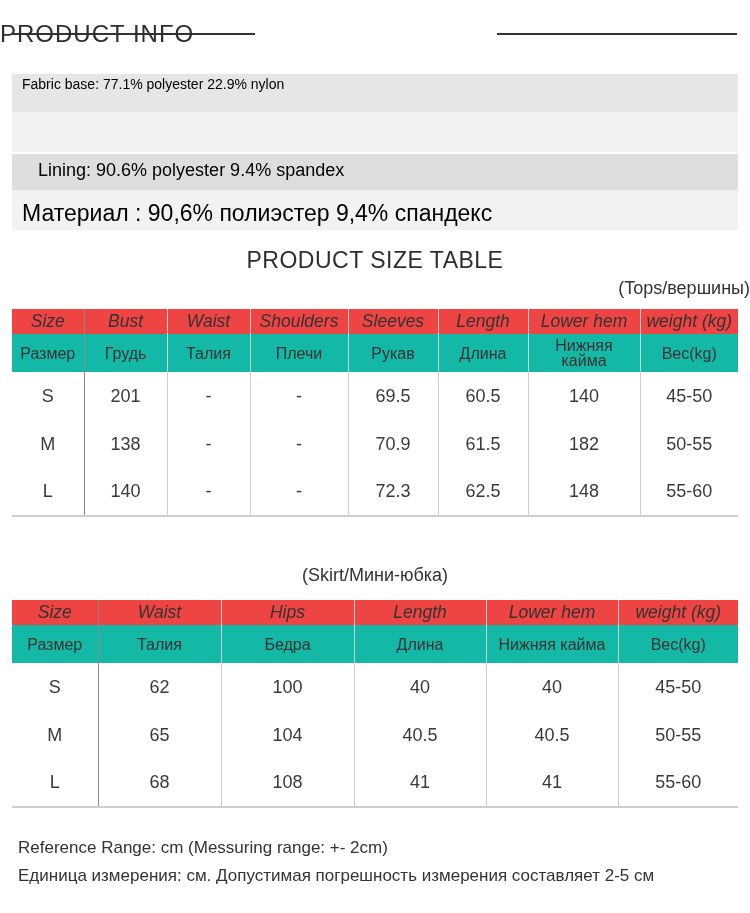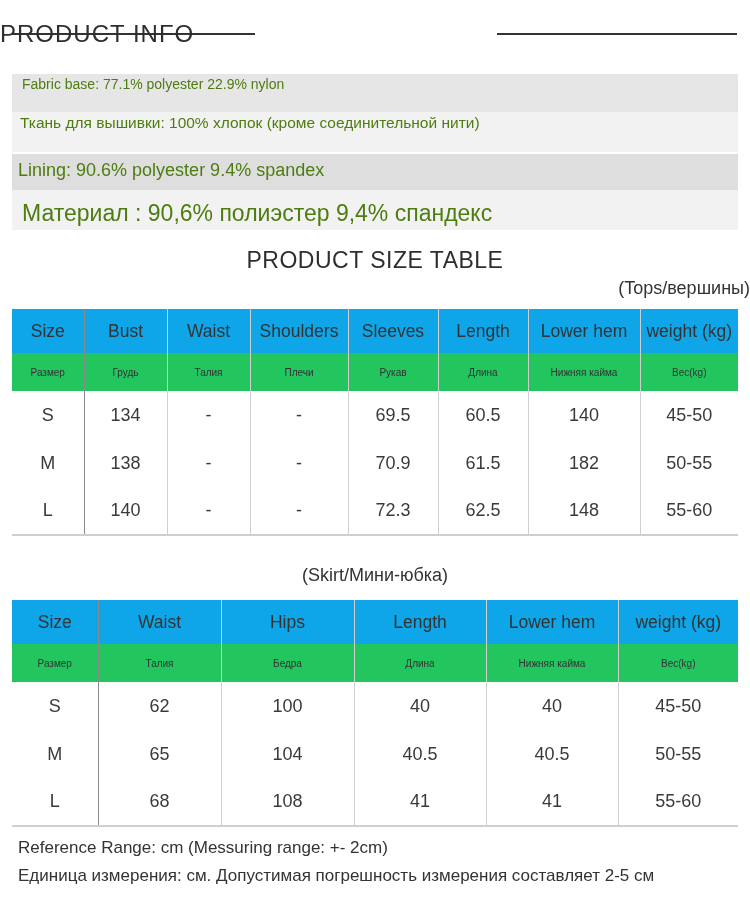--- a/index.html
+++ b/index.html
@@ -5,36 +5,36 @@
   * { box-sizing: border-box; margin: 0; padding: 0; }
   html, body { width: 750px; height: 913px; background: #ffffff; overflow: hidden; }
   body { font-family: "Liberation Sans", "DejaVu Sans", sans-serif; color: #333333; position: relative; }
 
   .title-row { position: absolute; top: 18px; left: 0; width: 750px; height: 34px; }
   .title-row .rule { position: absolute; top: 15px; height: 2px; background: #333; }
   .title-row .rule.left { left: 12px; width: 243px; }
   .title-row .rule.right { left: 497px; width: 240px; }
   .title-row .title { position: absolute; left: 0; width: 750px; top: 2px; font-size: 24px; letter-spacing: 1px; color: #2e2e2e; }
 
-  .info-block { position: absolute; left: 12px; width: 726px; background: #e8e8e8; color: #4d7c0f; }
+  .info-block { position: absolute; left: 12px; width: 726px; background: #e8e8e8; color: #000000; }
   .info-1 { top: 74px; height: 38px; padding: 1px 0 0 10px; font-size: 14px; line-height: 19px; background: #e6e6e6; }
   .info-2 { top: 112px; height: 40px; padding: 1px 0 0 8px; font-size: 15.5px; line-height: 19px; background: #f2f2f2; }
-  .info-3 { top: 154px; height: 36px; padding: 6px 0 0 6px; font-size: 18px; background: #dedede; }
+  .info-3 { top: 154px; height: 36px; padding: 6px 0 0 26px; font-size: 18px; background: #dedede; }
   .info-4 { top: 190px; height: 40px; padding: 10px 0 0 10px; font-size: 23px; background: #f2f2f2; }
 
   .size-title { position: absolute; top: 247px; left: 0; width: 750px; text-align: center; font-size: 23px; color: #2e2e2e; letter-spacing: 0.5px; }
   .subtitle { position: absolute; left: 0; width: 750px; text-align: center; font-size: 18px; color: #333; }
   .sub-tops { top: 278px; text-align: right; }
   .sub-skirt { top: 565px; }
 
   table.size-table { position: absolute; left: 12px; width: 726px; border-collapse: collapse; table-layout: fixed; }
   table.size-table td { text-align: center; vertical-align: middle; font-size: 17px; color: #333; border-left: 1px solid #cfcfcf; }
   table.size-table td:first-child { border-left: none; }
-  table.size-table tr.hdr-en td { background: #0ea5e9; height: 44px; font-size: 17.5px; }
-  table.size-table tr.hdr-ru td { background: #22c55e; height: 38px; font-size: 10px; line-height: 15px; }
+  table.size-table tr.hdr-en td { background: #ef4444; height: 25px; font-size: 17.5px; font-style: italic; }
+  table.size-table tr.hdr-ru td { background: #14b8a6; height: 38px; font-size: 16px; line-height: 15px; }
   table.size-table tr.data td { background: #ffffff; height: 48px; font-size: 18px; color: #3a3a3a; }
   table.size-table tr.data:last-child td { border-bottom: 2px solid #cfcfcf; }
   table.size-table td.first-col { border-right: 1px solid #8a8a8a; }
   .tops-table { top: 309px; }
   .skirt-table { top: 600px; }
   .tops-table tr.data td { height: 48px; }
   .skirt-table tr.data td { height: 48px; }
 
   .footer-line { position: absolute; left: 18px; font-size: 17px; color: #333; text-align: right; }
   .foot-1 { top: 838px; }
@@ -46,21 +46,20 @@
 <div class="title-row">
   <div class="rule left"></div>
   <div class="title">PRODUCT INFO</div>
   <div class="rule right"></div>
 </div>
 
 <div class="info-block info-1">
   <div>Fabric base: 77.1% polyester 22.9% nylon</div>
 </div>
 <div class="info-block info-2">
-  <div>Ткань для вышивки: 100% хлопок (кроме соединительной нити)</div>
 </div>
 <div class="info-block info-3">Lining: 90.6% polyester 9.4% spandex</div>
 <div class="info-block info-4">Материал : 90,6% полиэстер 9,4% спандекс</div>
 
 <div class="size-title">PRODUCT SIZE TABLE</div>
 <div class="subtitle sub-tops">(Tops/вершины)</div>
 
 <table class="size-table tops-table">
   <colgroup>
     <col style="width:72px">
@@ -88,21 +87,21 @@
       <td>Грудь</td>
       <td>Талия</td>
       <td>Плечи</td>
       <td>Рукав</td>
       <td>Длина</td>
       <td style="padding:0 22px;">Нижняя кайма</td>
       <td>Вес(kg)</td>
     </tr>
     <tr class="data">
       <td class="first-col">S</td>
-      <td>134</td>
+      <td>201</td>
       <td>-</td>
       <td>-</td>
       <td>69.5</td>
       <td>60.5</td>
       <td>140</td>
       <td>45-50</td>
     </tr>
     <tr class="data">
       <td class="first-col">M</td>
       <td>138</td>

